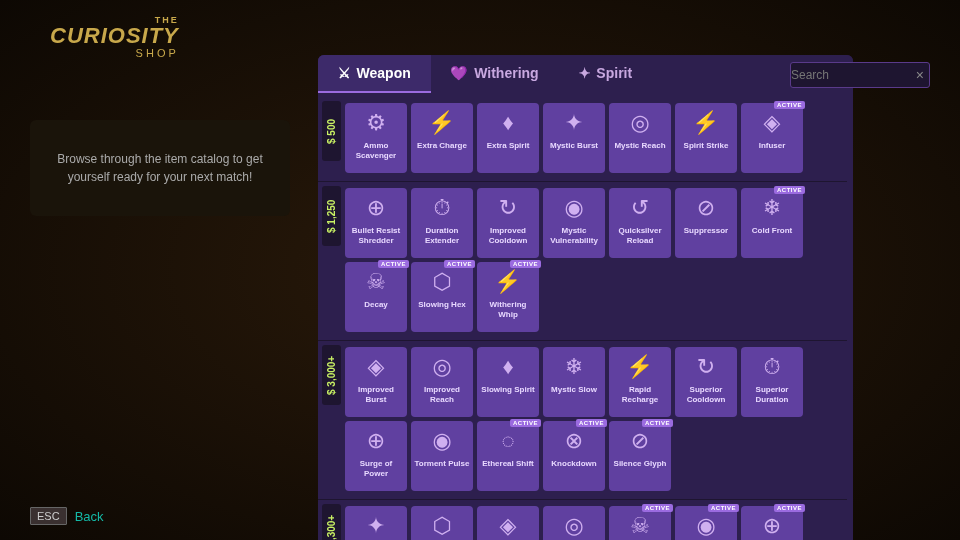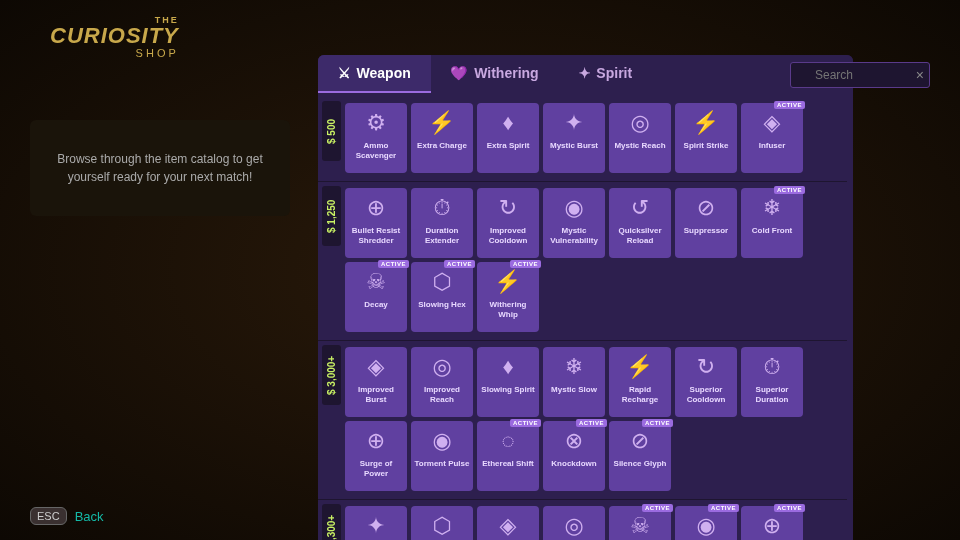--- a/index.html
+++ b/index.html
@@ -72,21 +72,21 @@
       display: flex;
       align-items: center;
       gap: 8px;
     }
     .esc-badge {
       background: #3a3030;
       border: 1px solid #666;
       color: #ccc;
       font-size: 11px;
       padding: 2px 6px;
-      border-radius: 6px;
+      border-radius: 1px;
     }
     .back-label {
       color: #14b8a6;
       font-size: 13px;
     }
 
     
     .shop-panel {
       position: absolute;
       left: 318px;
@@ -127,21 +127,21 @@
       position: absolute;
       right: 30px;
       top: 62px;
       width: 140px;
     }
     .search-input {
       width: 100%;
       background: #1e1530;
       border: 1px solid #5a3a8a;
       color: #ccc;
-      padding: 5px 24px 5px 24px;
+      padding: 5px 24px 5px 0;
       font-size: 12px;
       border-radius: 3px;
       outline: none;
     }
     .search-clear {
       position: absolute;
       right: 6px;
       top: 50%;
       transform: translateY(-50%);
       color: #888;

